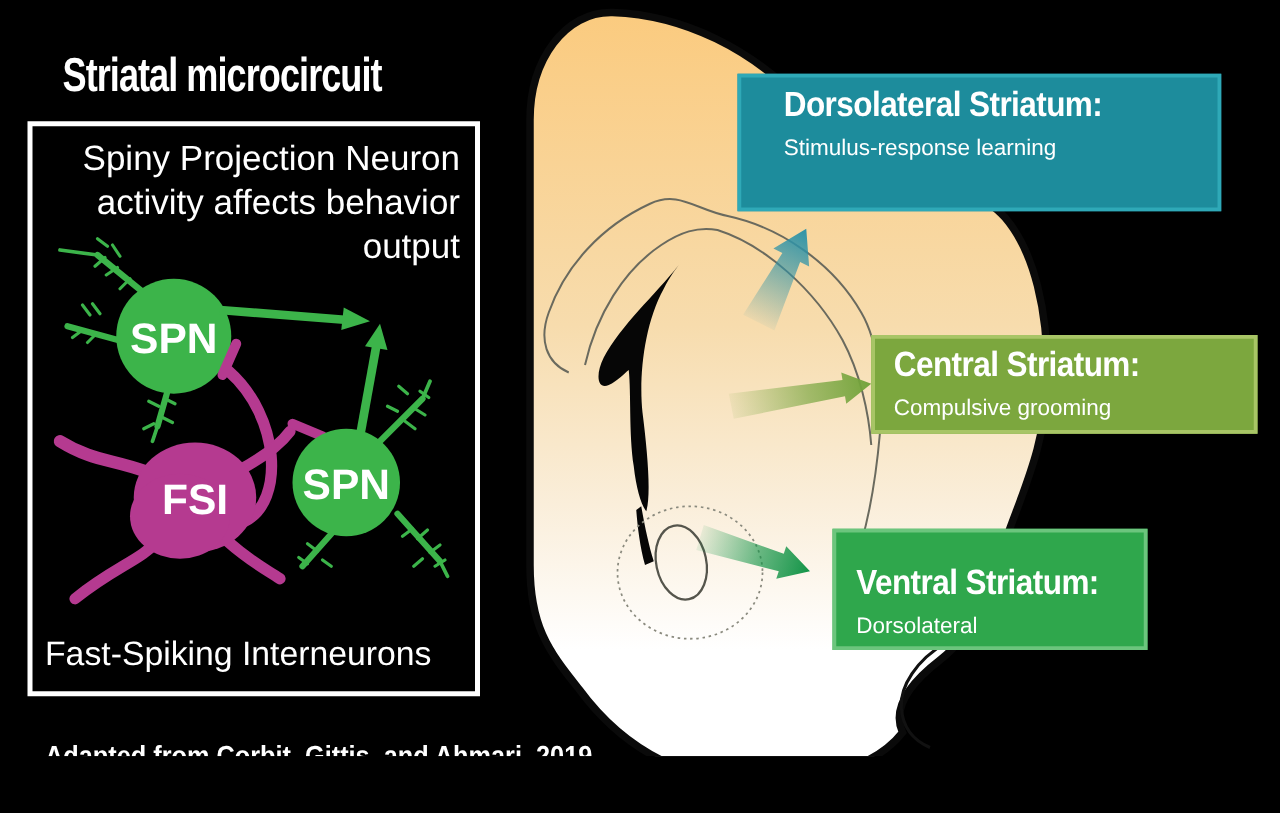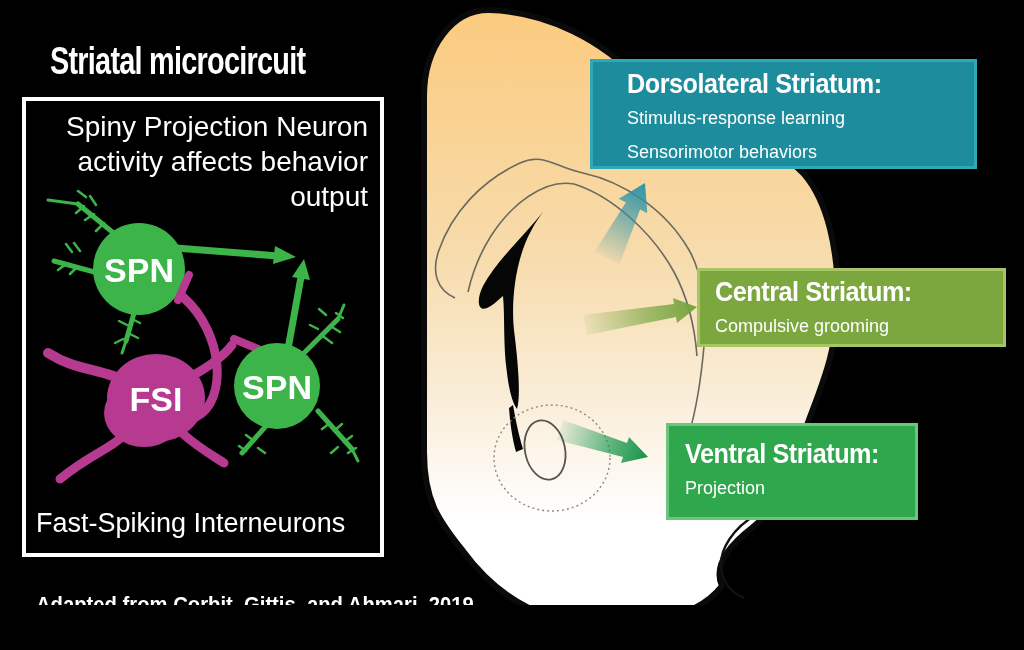--- a/index.html
+++ b/index.html
@@ -22,21 +22,21 @@
   
   .label-box{position:absolute;box-sizing:border-box;color:#fff;}
   .label-box .head{font-size:28px;font-weight:bold;line-height:35px;white-space:nowrap;}
   .label-box .head .sq{display:inline-block;transform:scaleX(.9);transform-origin:0 50%;letter-spacing:-.5px;}
   .label-box .line{font-size:18px;line-height:34px;white-space:nowrap;}
   #box-dls{left:590px;top:59px;width:387px;height:110px;background:var(--teal-fill,#1d8c9c);
            border:3px solid var(--teal-border,#2fa9b7);padding:4px 8px 0 34px;}
   #box-central{left:697px;top:268px;width:309px;height:79px;background:var(--olive-fill,#7ca73e);
            border:3px solid var(--olive-border,#a8c566);padding:3px 24px 0 15px;}
   #box-ventral{left:666px;top:423px;width:252px;height:97px;background:var(--green-fill,#2fa74c);
-           border:3px solid var(--green-border,#6cc57d);padding:10px 8px 0 16px;}
+           border:3px solid var(--green-border,#6cc57d);padding:22px 8px 0 16px;}
   
   #citation{left:36px;top:592px;font-size:22px;font-weight:bold;white-space:nowrap;}
   #citation .sq{display:inline-block;transform:scaleX(.92);transform-origin:0 50%;}
   
   text.nlabel{font-family:"Liberation Sans",sans-serif;font-weight:bold;font-size:34px;fill:#fff;text-anchor:middle;}
 </style>
 </head>
 <body>
 
 <div id="stage">
@@ -198,34 +198,33 @@
     <div class="bottomtext">
       <div>Fast-Spiking Interneurons</div>
     </div>
   </div>
 
   <div id="box-dls" class="label-box">
     <div class="head">
       <span class="sq">Dorsolateral Striatum:</span>
     </div>
     <div class="line">Stimulus-response learning</div>
-    <div class="line">Sensorimotor behaviors</div>
   </div>
 
   <div id="box-central" class="label-box">
     <div class="head">
       <span class="sq">Central Striatum:</span>
     </div>
     <div class="line">Compulsive grooming</div>
   </div>
 
   <div id="box-ventral" class="label-box">
     <div class="head">
       <span class="sq">Ventral Striatum:</span>
     </div>
-    <div class="line">Projection</div>
+    <div class="line">Dorsolateral</div>
   </div>
 
   <div id="citation" class="abs">
     <span class="sq">Adapted from Corbit, Gittis, and Ahmari, 2019</span>
   </div>
 
 </div>
 
 </body></html>

